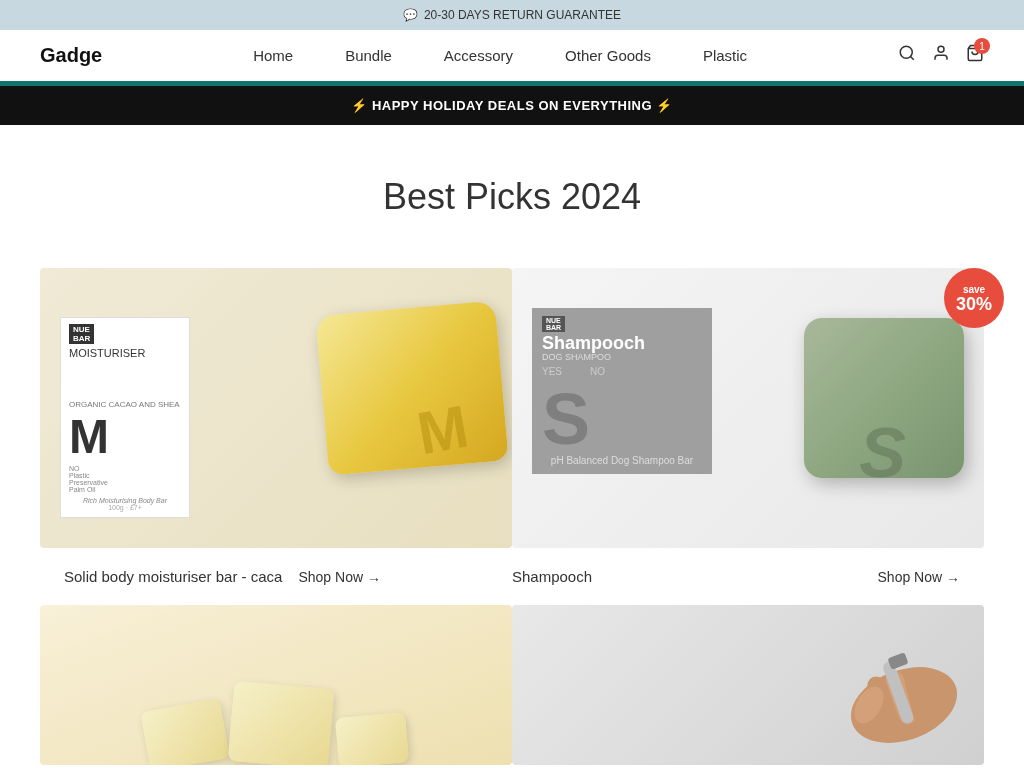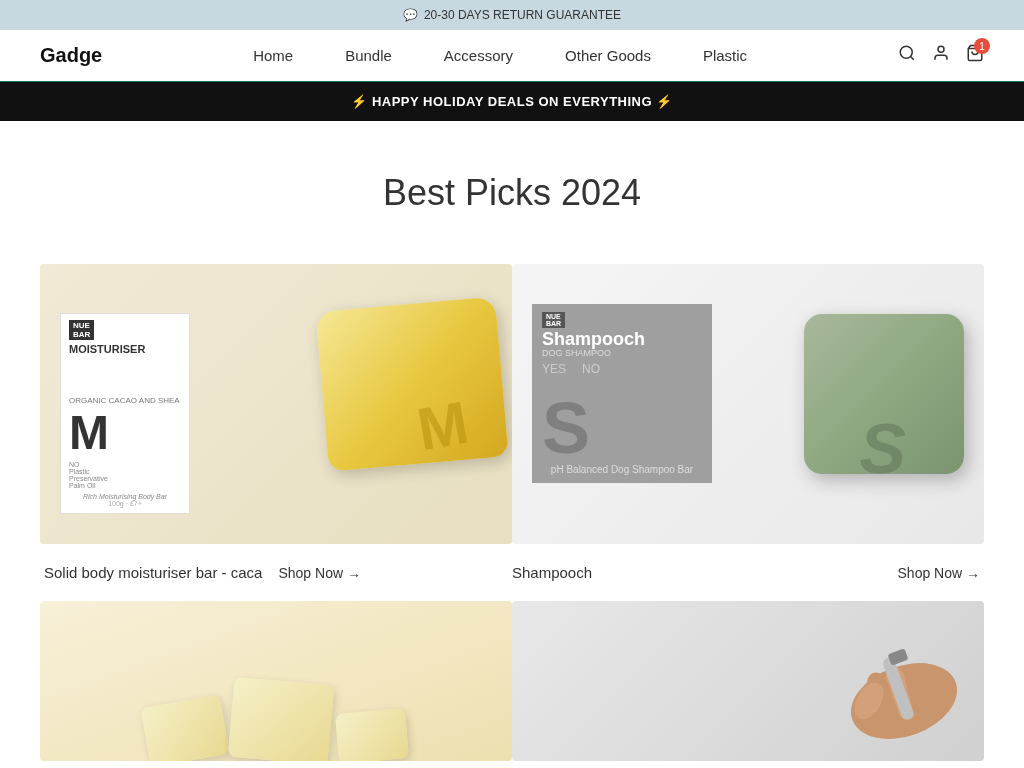--- a/index.html
+++ b/index.html
@@ -17,21 +17,21 @@
       justify-content: center;
       gap: 6px;
     }
 
     
     nav {
       display: flex;
       align-items: center;
       justify-content: space-between;
       padding: 14px 40px;
-      border-bottom: 1px solid #0f766e;
+      border-bottom: 5px solid #0f766e;
     }
     .logo {
       font-weight: 700;
       font-size: 20px;
       color: #111;
     }
     .nav-links {
       display: flex;
       gap: 52px;
       list-style: none;
@@ -151,21 +151,21 @@
     }
     .brand-tag {
       background: #333;
       color: #fff;
       font-size: 8px;
       padding: 1px 4px;
       font-weight: 700;
     }
     .moisturiser-box .product-name-box {
       font-size: 11px;
-      font-weight: 700;
+      font-weight: 400;
       text-transform: uppercase;
       color: #333;
     }
     .moisturiser-box .subtitle {
       font-size: 8px;
       color: #777;
       text-transform: uppercase;
       margin-top: 41px;
     }
     .moisturiser-box .big-m {
@@ -243,24 +243,24 @@
       line-height: 1;
     }
     .shampooch-box .dog-shampoo {
       font-size: 9px;
       color: #ddd;
       text-transform: uppercase;
       margin-bottom: 4px;
     }
     .yes-no-row {
       display: flex;
-      gap: 16px;
-      font-size: 12px;
+      gap: 28px;
+      font-size: 10px;
       color: #ccc;
-      margin-bottom: 16px;
+      margin-bottom: 6px;
     }
     .shampoo-s-big {
       font-size: 72px;
       font-weight: 900;
       color: rgba(80,80,80,0.4);
       line-height: 1;
     }
     .shampooch-box .ph-text {
       font-size: 10px;
       color: #ddd;
@@ -304,21 +304,21 @@
     }
     .save-badge .percent {
       font-size: 18px;
       font-weight: 900;
       line-height: 1;
     }
 
     
     .products-info {
       display: flex;
-      padding: 20px 44px;
+      padding: 20px 64px;
       align-items: center;
     }
     .product-info-left {
       flex: 1;
       display: flex;
       align-items: center;
       gap: 16px;
     }
     .product-info-right {
       flex: 1;
@@ -440,20 +440,24 @@
 <div class="promo-banner">
   <span>⚡ HAPPY HOLIDAY DEALS ON EVERYTHING ⚡</span>
 </div>
 
 <div class="hero-section">
   <h1>Best Picks 2024</h1>
 </div>
 
 <div class="products-row">
 
+  <div class="save-badge">
+    <span>save</span>
+    <span class="percent">30%</span>
+  </div>
 
   <div class="product-card">
     <div class="product-image-container">
       <div class="moisturiser-img">
 
         <div class="moisturiser-box">
           <div class="brand">
             <span class="brand-tag">NUE<br>BAR</span>
           </div>
           <div class="product-name-box">MOISTURISER</div>

